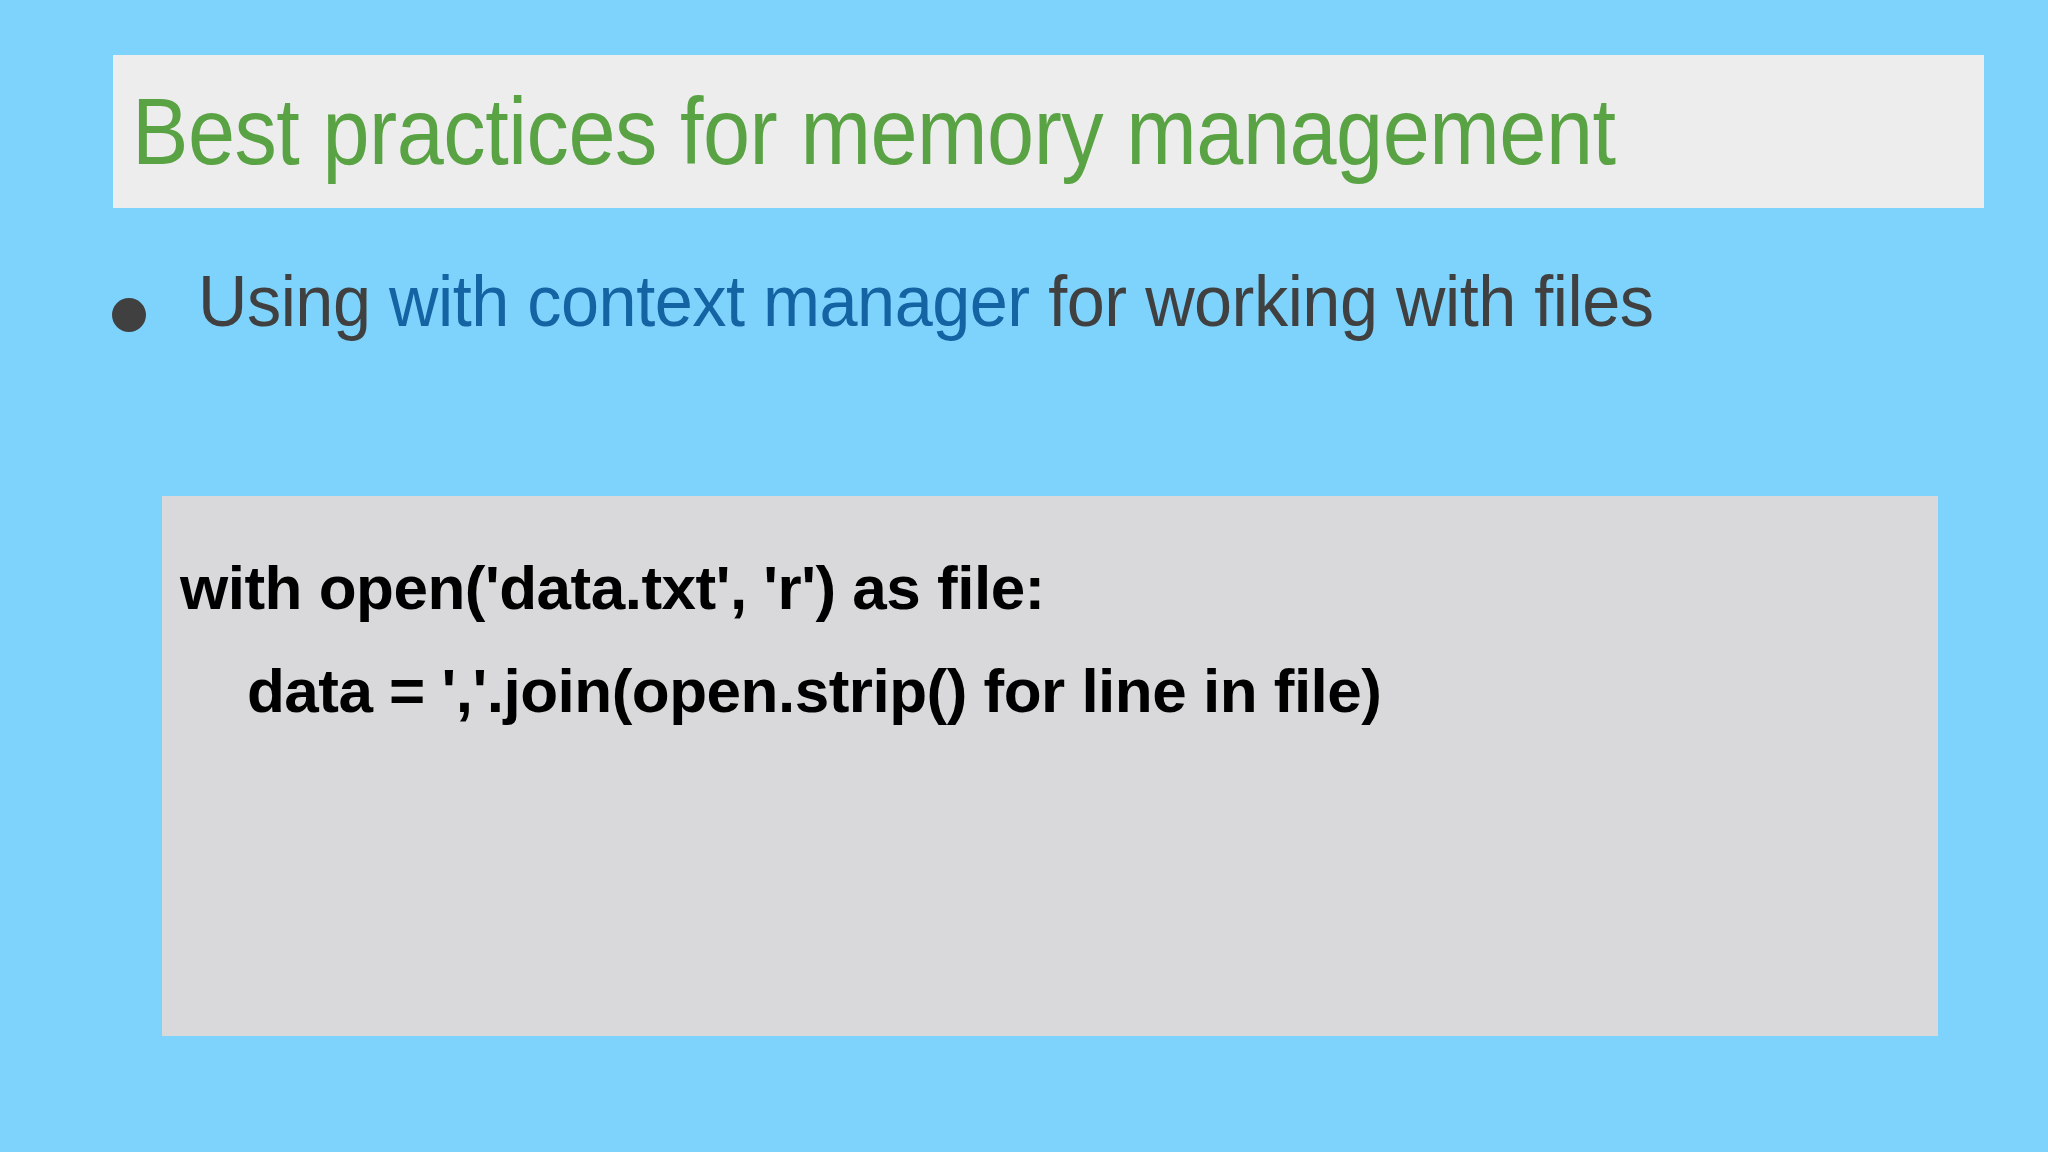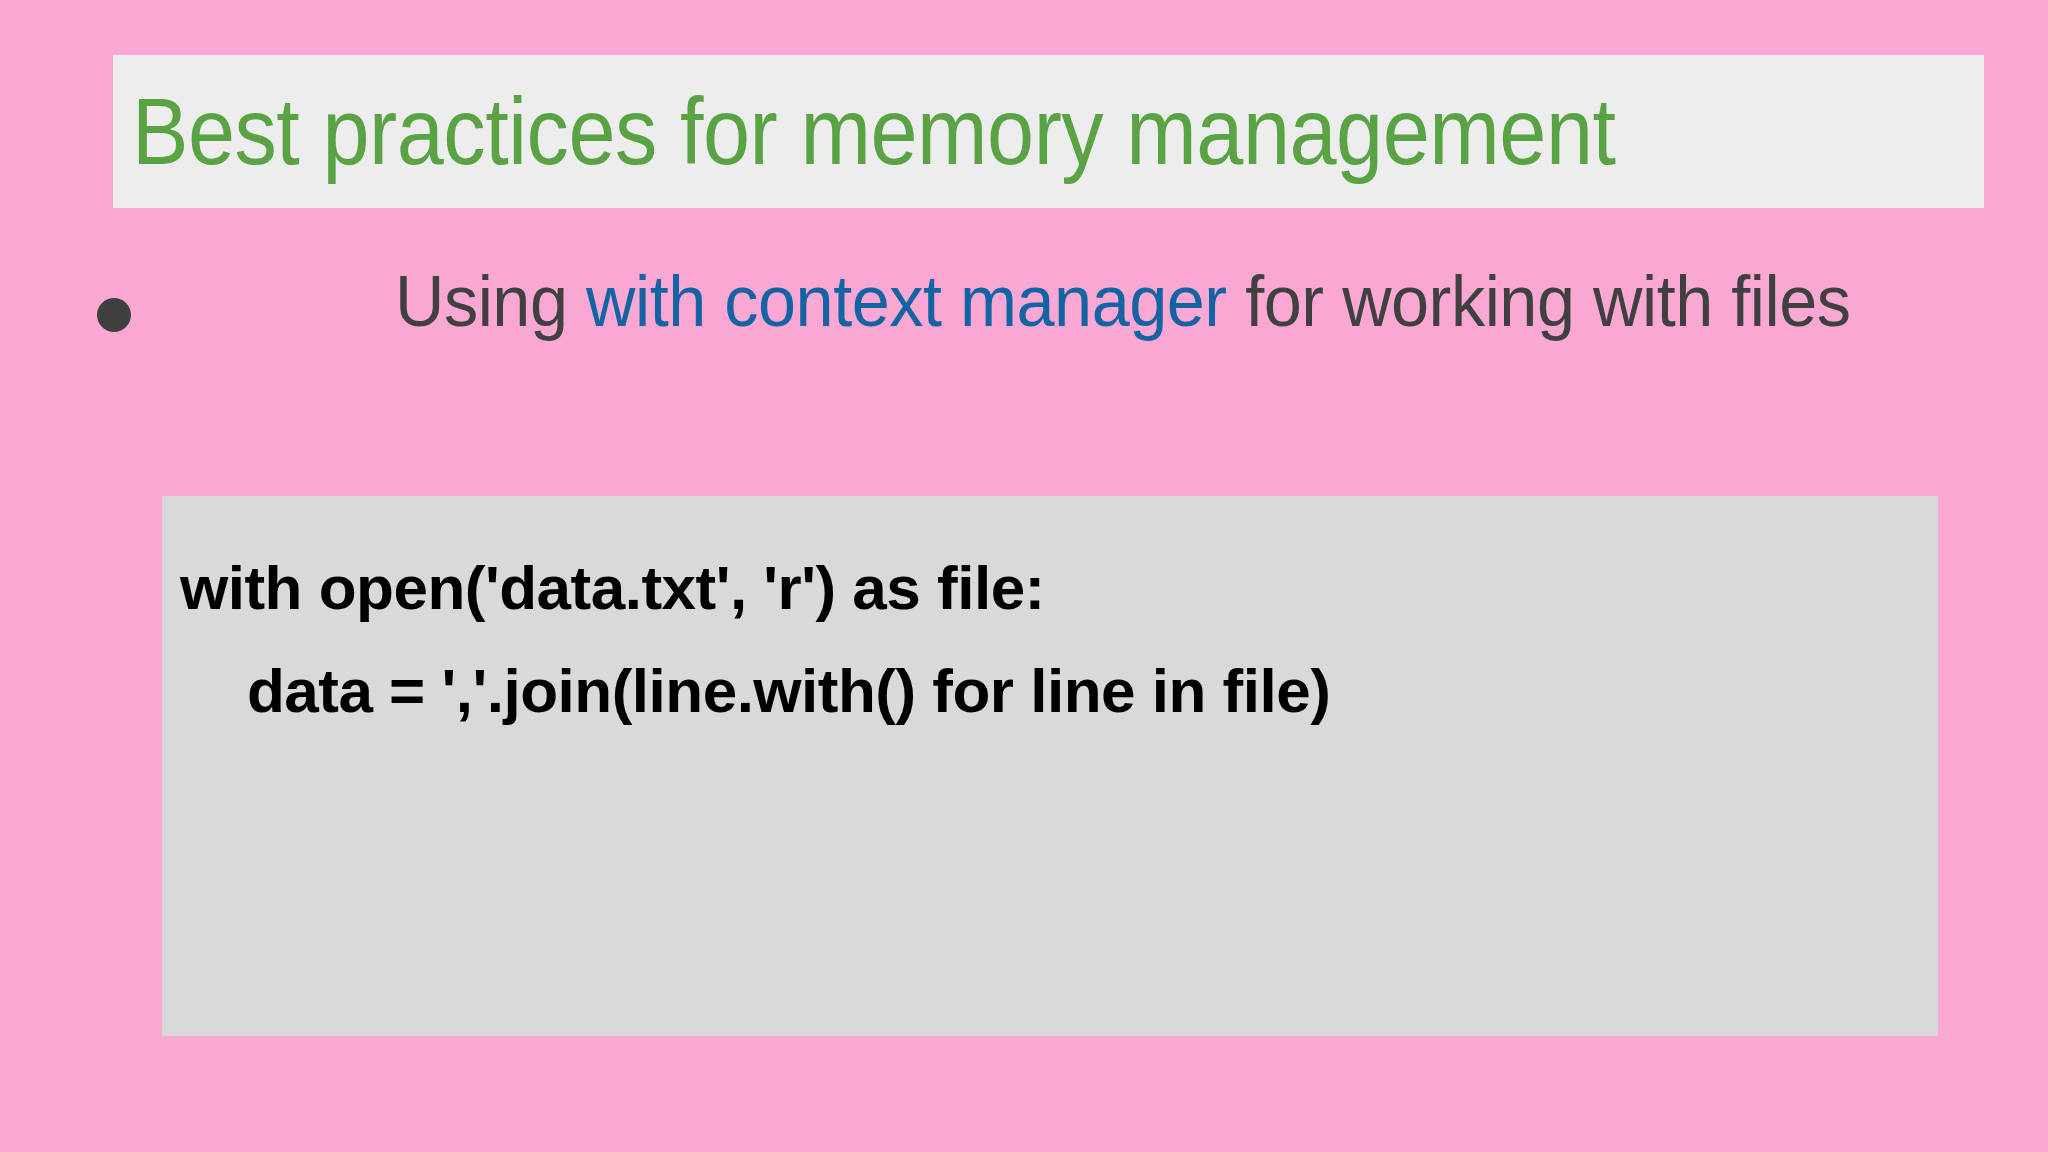--- a/index.html
+++ b/index.html
@@ -12,21 +12,21 @@
     height: 1152px;
     position: relative;
     overflow: hidden;
     font-family: "Liberation Sans", sans-serif;
     -webkit-font-smoothing: antialiased;
   }
 
   .slide {
     position: absolute;
     inset: 0;
-    background: #f9a8d4;
+    background: #7dd3fc;
   }
 
   
   .title-band {
     position: absolute;
     left: 113px;
     top: 55px;
     width: 1871px;
     height: 153px;
     background: #ededed;
@@ -43,26 +43,25 @@
     letter-spacing: -0.5px;
     color: #5aa345;
     white-space: nowrap;
     transform: scaleX(0.90);
     transform-origin: left center;
   }
 
   
   .bullet-row {
     position: absolute;
-    left: 97px;
+    left: 112px;
     top: 262px;
     width: 1830px;
     display: flex;
     align-items: flex-start;
-    justify-content: space-between;
   }
   .bullet-dot {
     width: 34px;
     height: 34px;
     border-radius: 50%;
     background: #404040;
     flex: 0 0 auto;
     margin-top: 36px;
   }
   .bullet-text {
@@ -113,16 +112,16 @@
 
   <div class="bullet-row">
     <span class="bullet-dot"></span>
     <div class="bullet-text">
       <span>Using </span><span class="kw">with context manager</span><span> for working with files</span>
     </div>
   </div>
 
   <div class="code-box">
     <div class="code-line">with open('data.txt', 'r') as file:</div>
-    <div class="code-line">    data = ','.join(line.with() for line in file)</div>
+    <div class="code-line">    data = ','.join(open.strip() for line in file)</div>
   </div>
 
 </div>
 
 </body></html>

